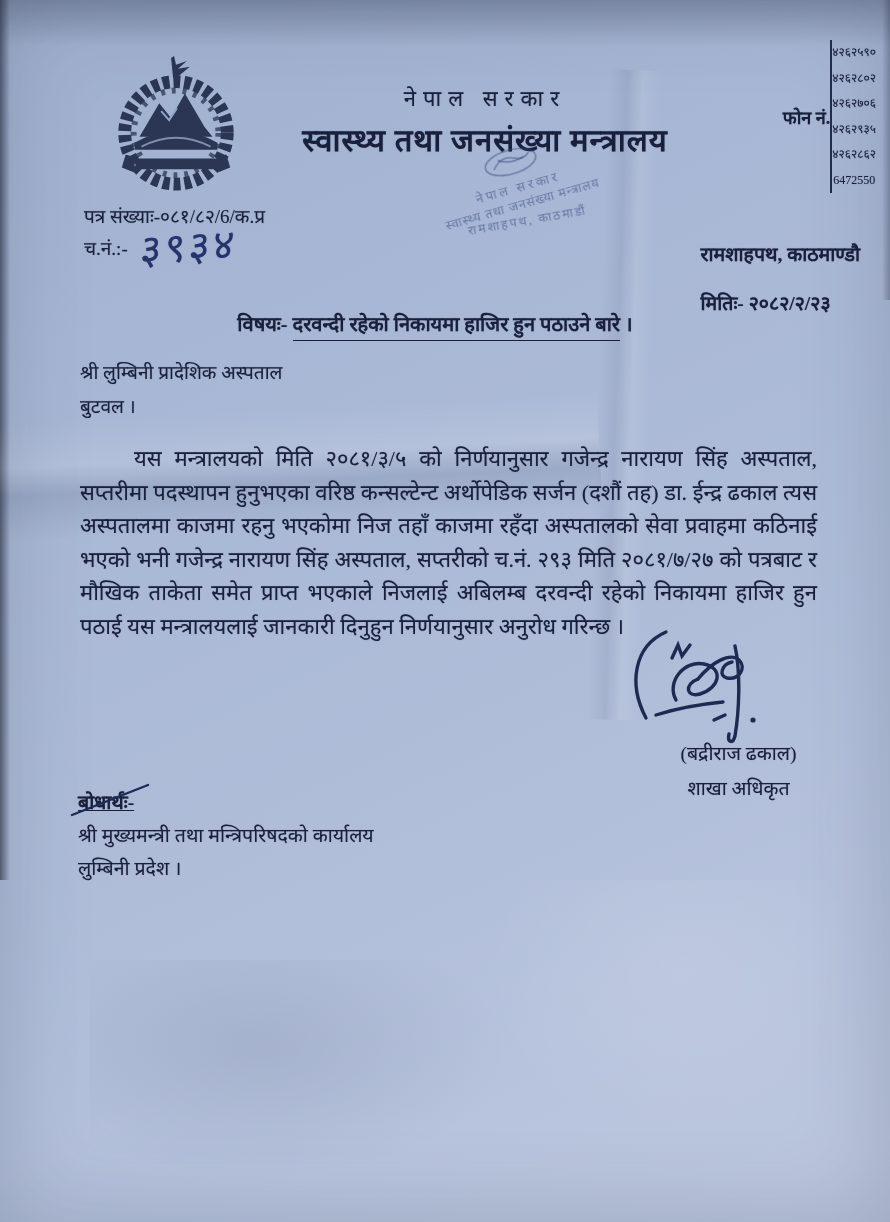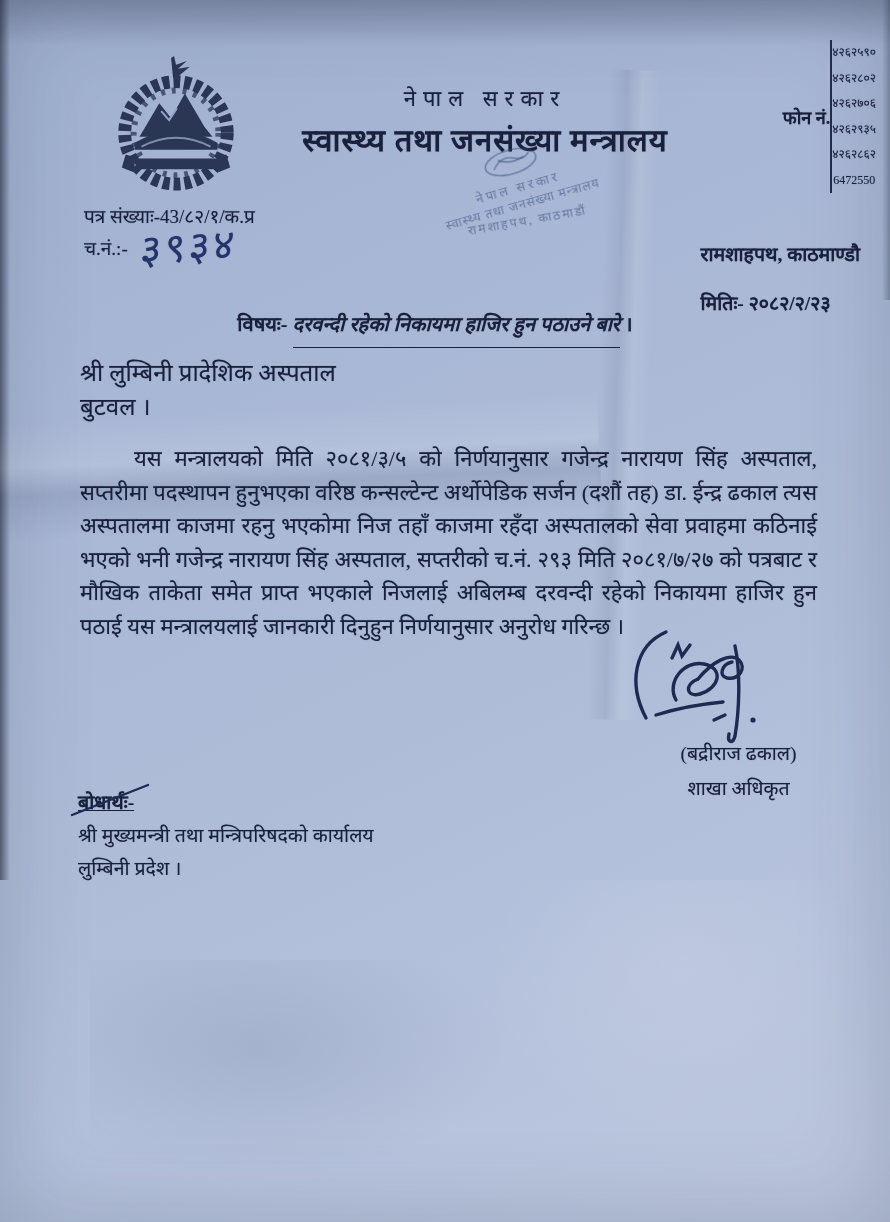--- a/index.html
+++ b/index.html
@@ -46,22 +46,22 @@
   .refblock{position:absolute;left:84px;top:202px;font-size:19px;line-height:30px;}
   .cha-row{display:flex;align-items:flex-start;margin-top:2px;}
   .handwritten{display:inline-block;font-size:41px;line-height:34px;margin-left:12px;margin-top:-4px;
     color:#25336b;transform:rotate(-4deg) skewX(-8deg);letter-spacing:3px;
     text-shadow:0 0 1px rgba(37,51,107,.5);}
   .place-date{position:absolute;right:30px;top:240px;text-align:left;font-size:19.5px;font-weight:600;}
   .place-date .date{margin-top:22px;}
 
   
   .subject{position:absolute;left:0;right:20px;top:310px;text-align:center;font-size:20px;font-weight:600;}
-  .subject .u{border-bottom:1.6px solid #18203c;padding-bottom:12px;font-style:italic;}
-  .addressee{position:absolute;left:80px;top:356px;font-size:24px;line-height:34px;}
+  .subject .u{border-bottom:1.6px solid #18203c;padding-bottom:5px;}
+  .addressee{position:absolute;left:80px;top:356px;font-size:19px;line-height:34px;}
   .body-text{position:absolute;left:80px;top:442px;width:737px;font-size:22px;line-height:33.5px;
     text-align:justify;text-indent:54px;margin:0;}
 
   
   .sig{position:absolute;left:626px;top:622px;}
   .signer{position:absolute;left:636px;top:736px;width:205px;text-align:center;
     font-size:19.5px;line-height:35px;}
 
   
   .cc{position:absolute;left:78px;top:786px;font-size:19.5px;line-height:33px;}
@@ -126,21 +126,21 @@
       <div>४२६२५९०</div>
       <div>४२६२८०२</div>
       <div>४२६२७०६</div>
       <div>४२६२९३५</div>
       <div>४२६२८६२</div>
       <div>6472550</div>
     </div>
   </div>
 
   <div class="refblock ink">
-    <div>पत्र संख्याः-43/८२/१/क.प्र</div>
+    <div>पत्र संख्याः-०८१/८२/6/क.प्र</div>
     <div class="cha-row">
       <span>च.नं.:-</span>
       <span class="handwritten">३९३४</span>
     </div>
   </div>
 
   <div class="place-date ink">
     <div>रामशाहपथ, काठमाण्डौ</div>
     <div class="date">मितिः- २०८२/२/२३</div>
   </div>

